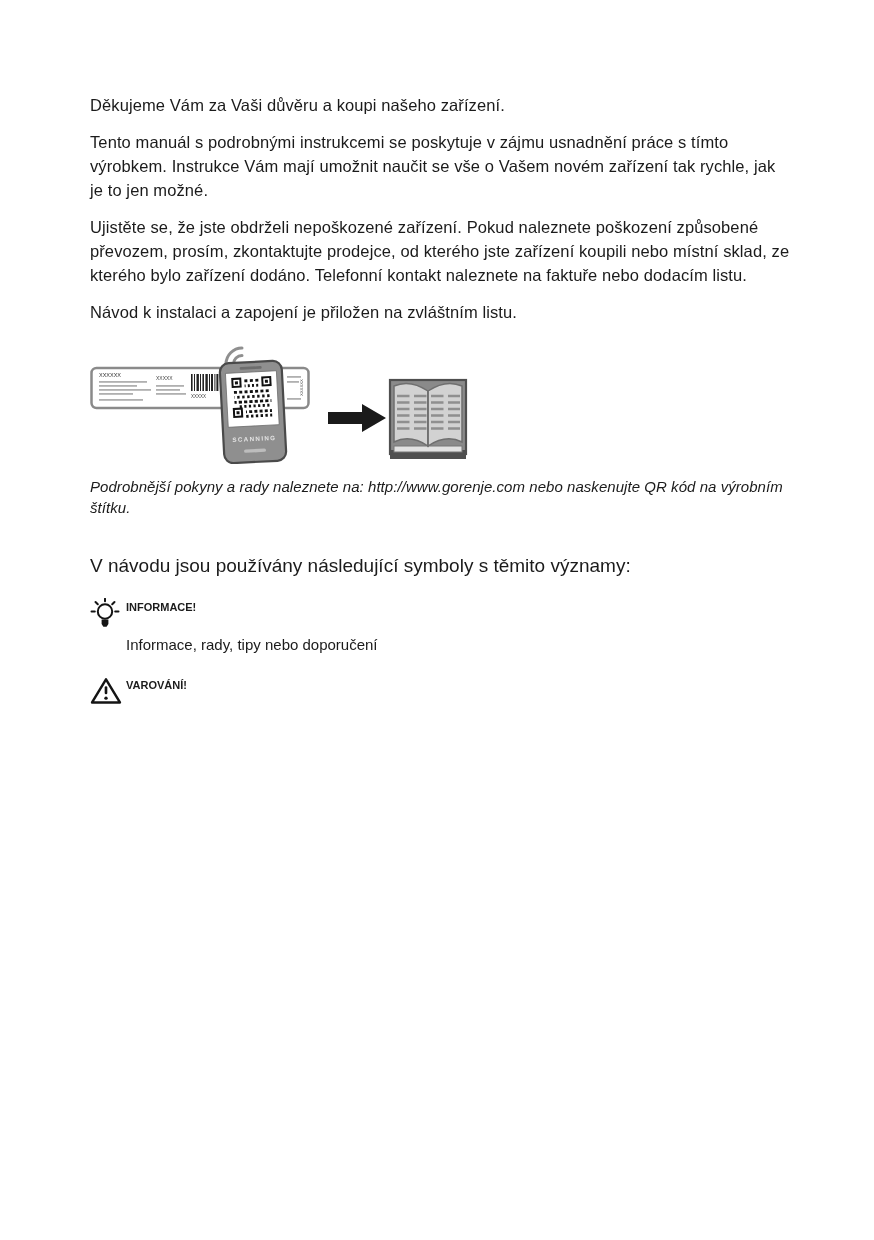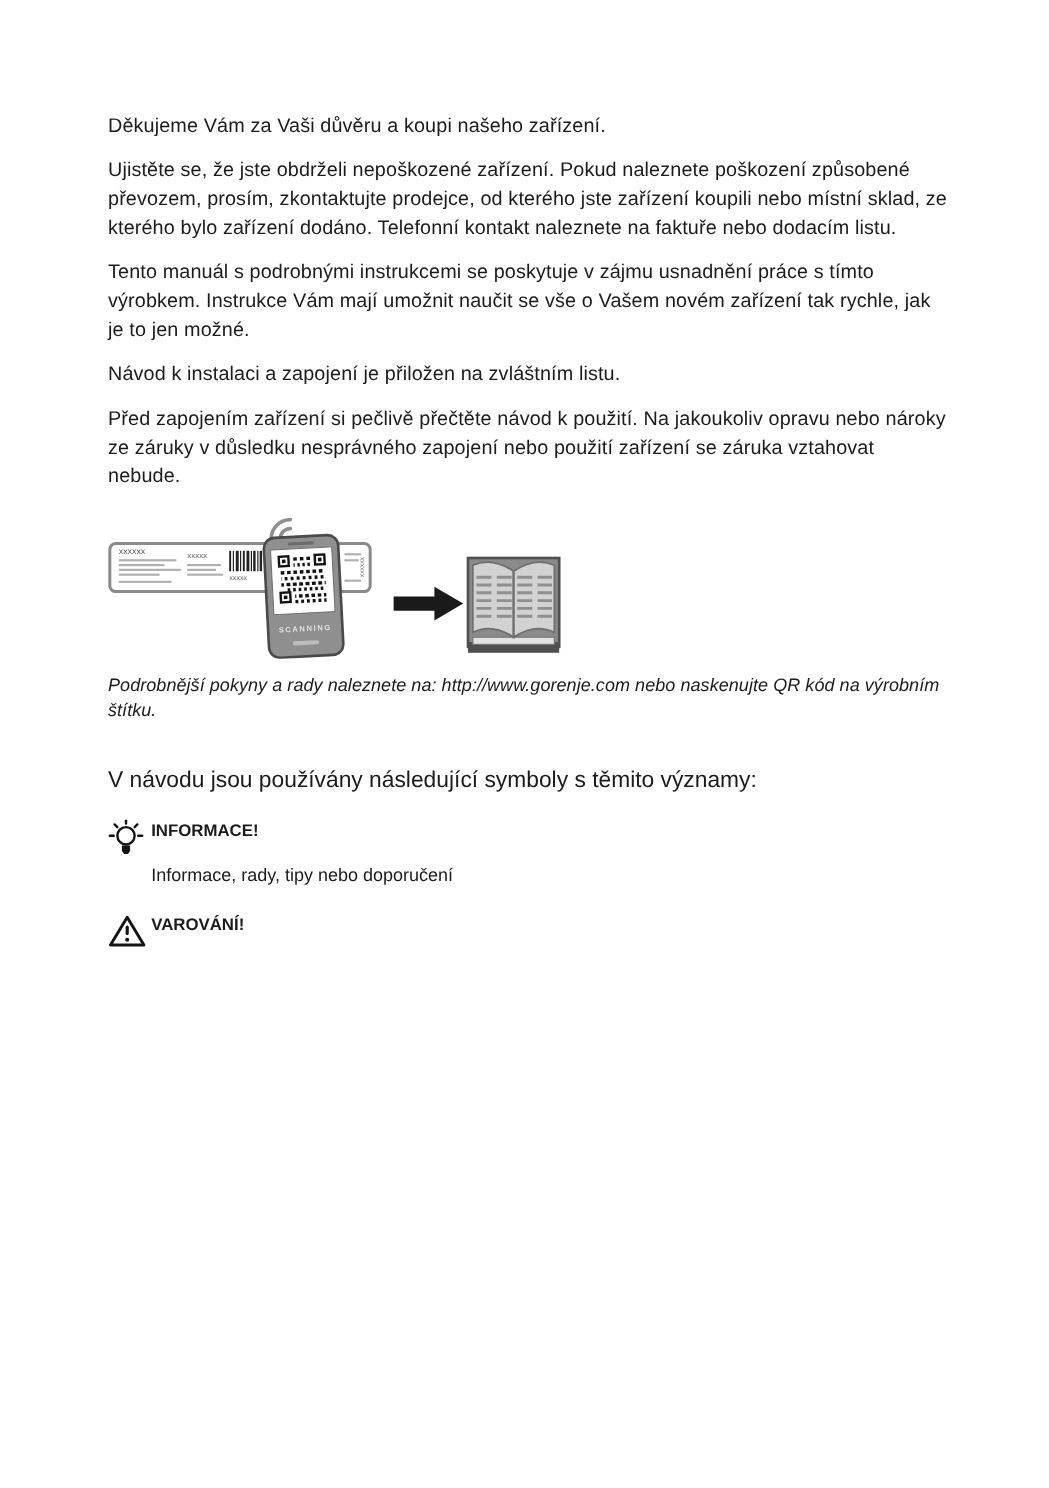--- a/index.html
+++ b/index.html
@@ -43,40 +43,39 @@
     display: flex;
     align-items: flex-start;
     margin-top: 18px;
   }
   .symbol-icon {
     flex: 0 0 36px;
     padding-top: 2px;
   }
   .symbol-text { flex: 1; }
   .symbol-title {
-    font-size: 14px;
+    font-size: 11px;
     font-weight: 700;
     line-height: 22px;
   }
   .symbol-desc {
     font-size: 15px;
     line-height: 22px;
     margin-top: 16px;
   }
 </style>
 </head>
 <body>
 
 <div class="page">
 
   <p class="body-par">Děkujeme Vám za Vaši důvěru a koupi našeho zařízení.</p>
+  <p class="body-par">Tento manuál s podrobnými instrukcemi se poskytuje v zájmu usnadnění práce s tímto výrobkem. Instrukce Vám mají umožnit naučit se vše o Vašem novém zařízení tak rychle, jak je to jen možné.</p>
   <p class="body-par">Ujistěte se, že jste obdrželi nepoškozené zařízení. Pokud naleznete poškození způsobené převozem, prosím, zkontaktujte prodejce, od kterého jste zařízení koupili nebo místní sklad, ze kterého bylo zařízení dodáno. Telefonní kontakt naleznete na faktuře nebo dodacím listu.</p>
-  <p class="body-par">Tento manuál s podrobnými instrukcemi se poskytuje v zájmu usnadnění práce s tímto výrobkem. Instrukce Vám mají umožnit naučit se vše o Vašem novém zařízení tak rychle, jak je to jen možné.</p>
   <p class="body-par">Návod k instalaci a zapojení je přiložen na zvláštním listu.</p>
-  <p class="body-par">Před zapojením zařízení si pečlivě přečtěte návod k použití. Na jakoukoliv opravu nebo nároky ze záruky v důsledku nesprávného zapojení nebo použití zařízení se záruka vztahovat nebude.</p>
 
   <div class="illustration">
     <svg width="378" height="118" viewBox="0 0 378 118">
 
       <g>
         <rect x="1.5" y="22" width="217" height="40" rx="5" fill="#ffffff" stroke="#8a8a8a" stroke-width="2.5"></rect>
         <text x="9" y="31" font-size="5.5" fill="#333" font-family="Liberation Sans, sans-serif">XXXXXX</text>
         <g fill="#b0b0b0">
           <rect x="9" y="35" width="48" height="1.8"></rect>
           <rect x="9" y="39" width="38" height="1.8"></rect>

